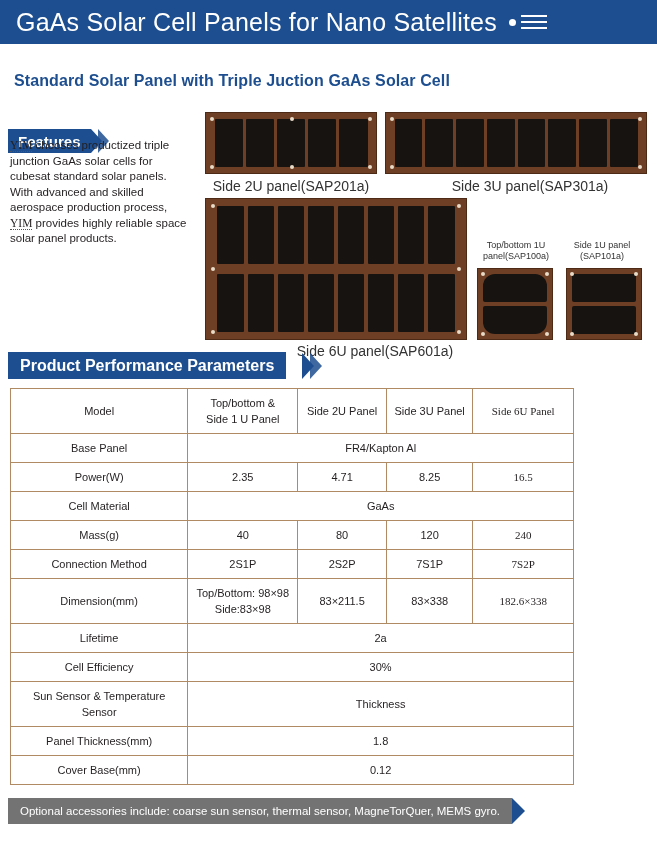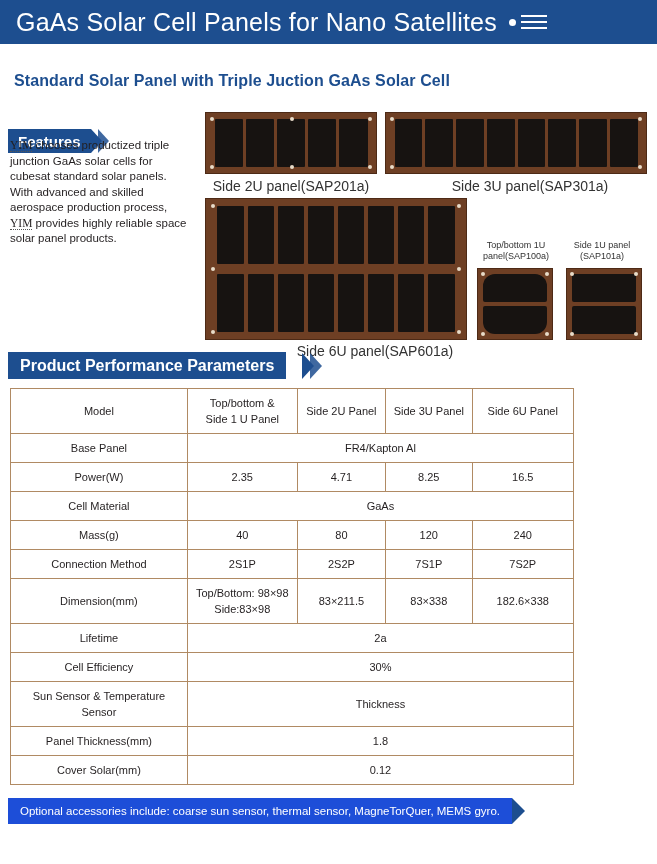--- a/index.html
+++ b/index.html
@@ -243,34 +243,34 @@
     border: 1px solid #b08a63;
     text-align: center;
     vertical-align: middle;
     padding: 6px 4px;
     line-height: 16px;
   }
   table.spec td.label-col { width: 196px; }
   table.spec td.c1 { width: 114px; }
   table.spec td.c2 { width: 90px; }
   table.spec td.c3 { width: 90px; }
-  table.spec td.c4 { width: 105px; }
+  table.spec td.c4 { width: 105px; font-family: Liberation Serif, serif; }
   .two-line { line-height: 19px; }
 
   
   .footer {
     position: absolute;
     left: 8px;
     top: 798px;
     height: 26px;
     display: flex;
     align-items: stretch;
   }
   .footer .body {
-    background: #1d4ed8;
+    background: #737373;
     color: #ffffff;
     font-size: 11.5px;
     display: flex;
     align-items: center;
     padding: 0 12px;
     white-space: nowrap;
   }
   .footer .tip {
     width: 0;
     height: 0;
@@ -477,21 +477,21 @@
       <td class="label-col">Sun Sensor &amp; Temperature Sensor</td>
       <td colspan="4">Thickness</td>
     </tr>
 
     <tr>
       <td class="label-col">Panel Thickness(mm)</td>
       <td colspan="4">1.8</td>
     </tr>
 
     <tr>
-      <td class="label-col">Cover Solar(mm)</td>
+      <td class="label-col">Cover Base(mm)</td>
       <td colspan="4">0.12</td>
     </tr>
   </tbody>
 </table>
 
 <div class="footer">
   <div class="body">Optional accessories include: coarse sun sensor, thermal sensor, MagneTorQuer, MEMS gyro.</div>
   <div class="tip"></div>
 </div>
 

